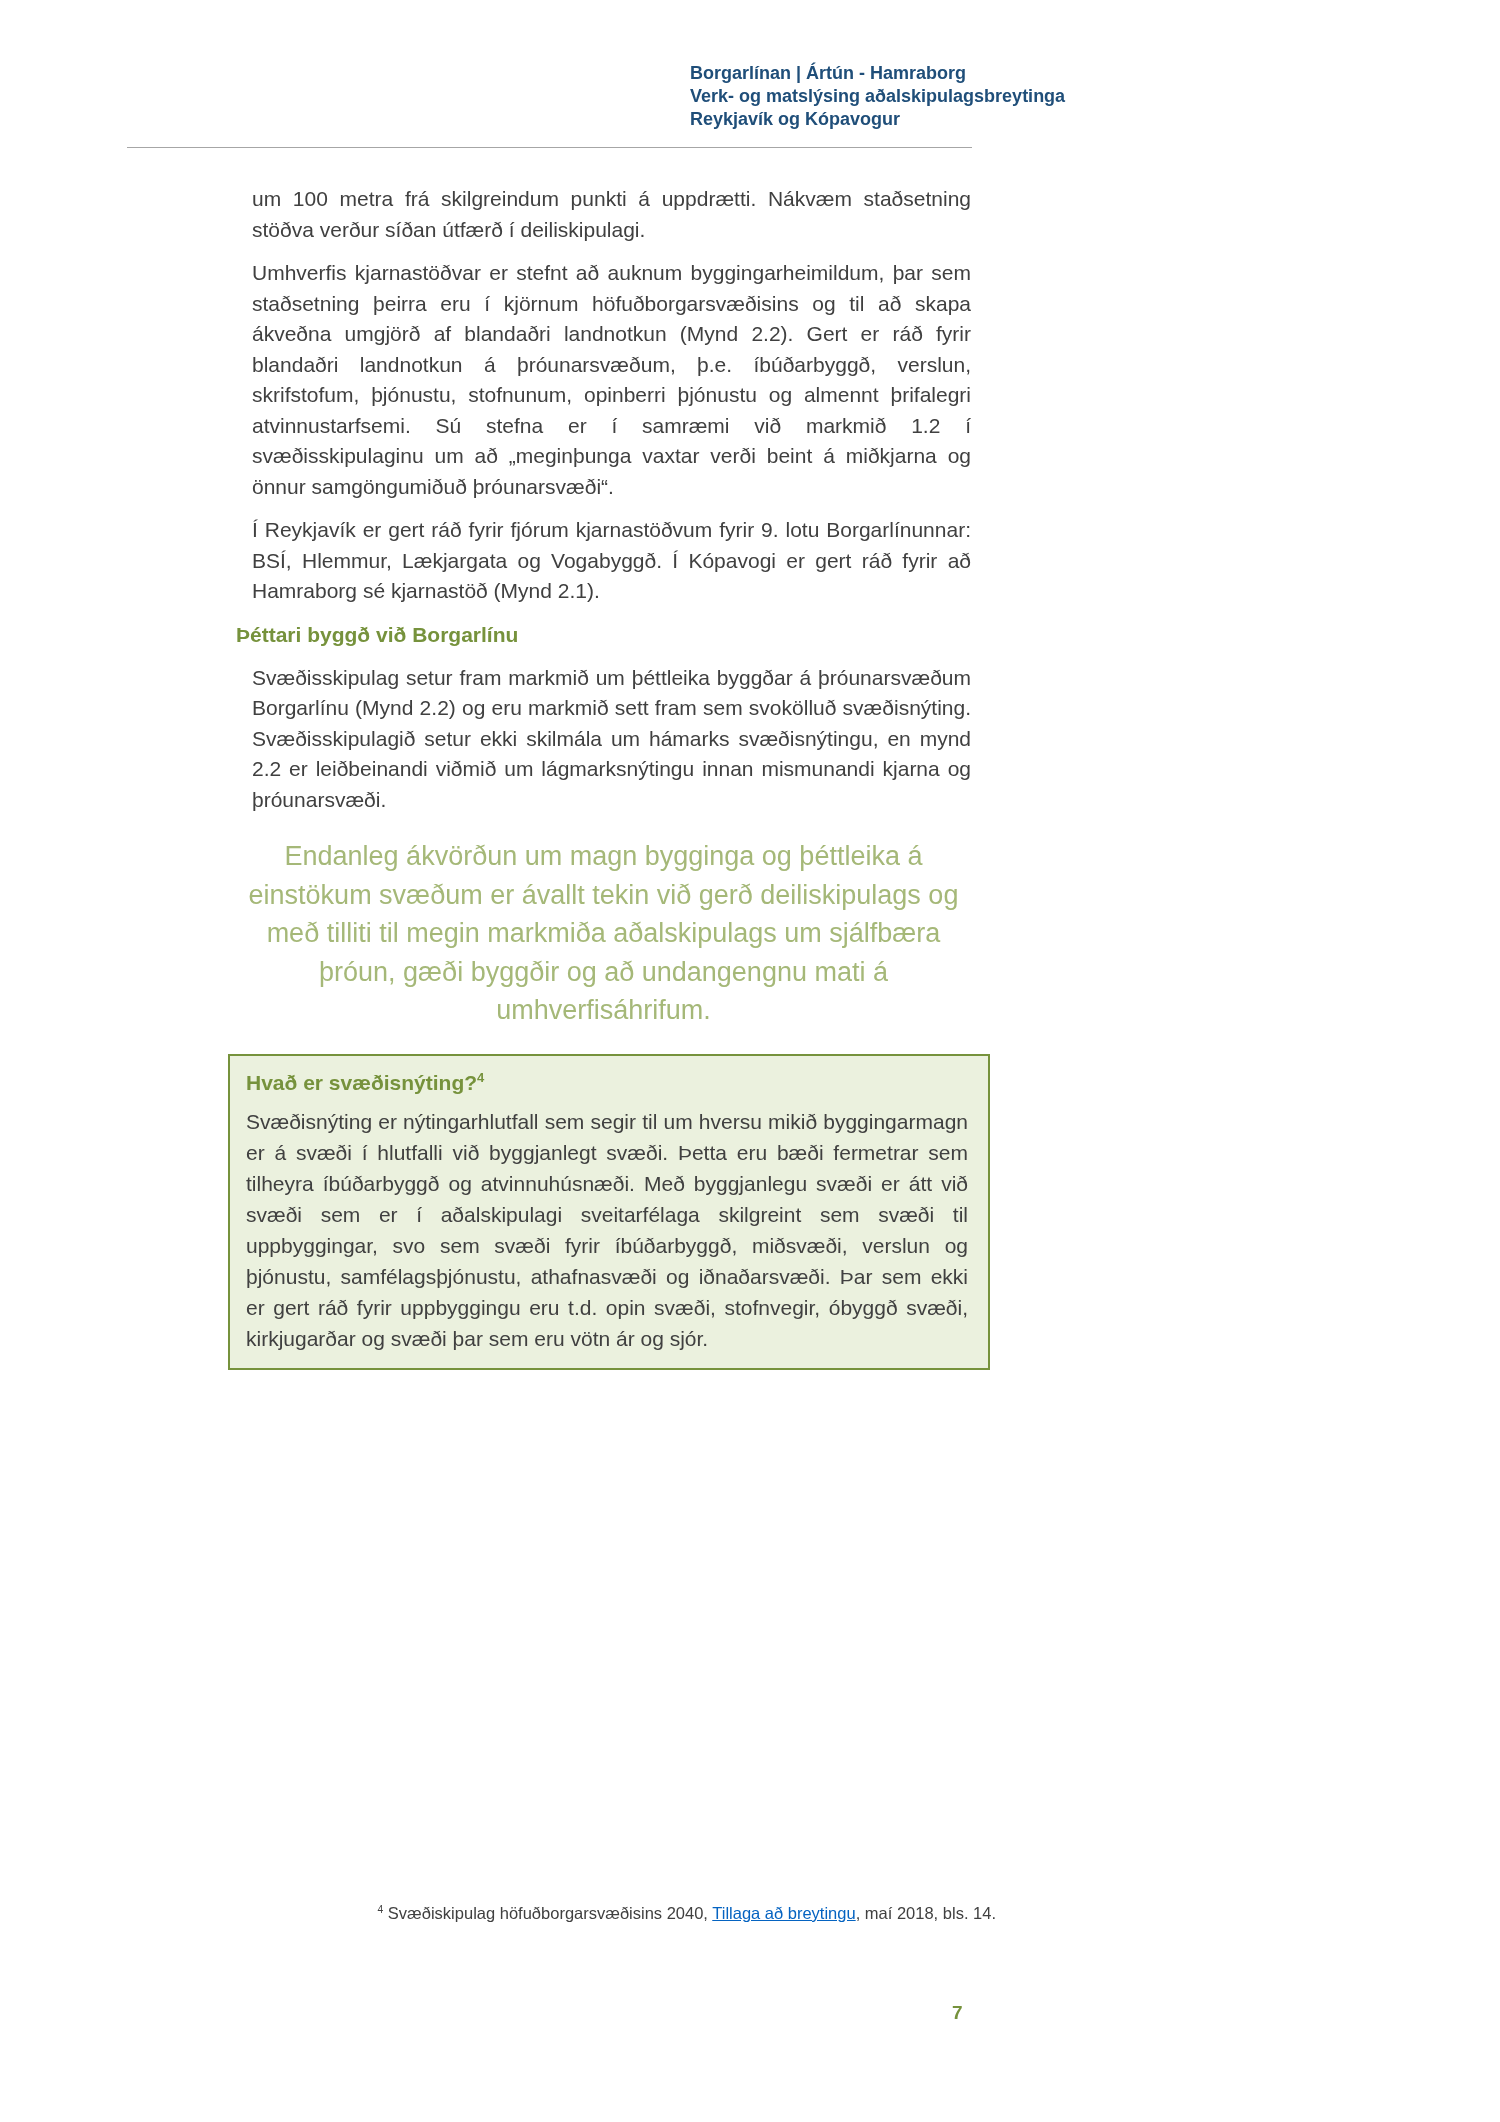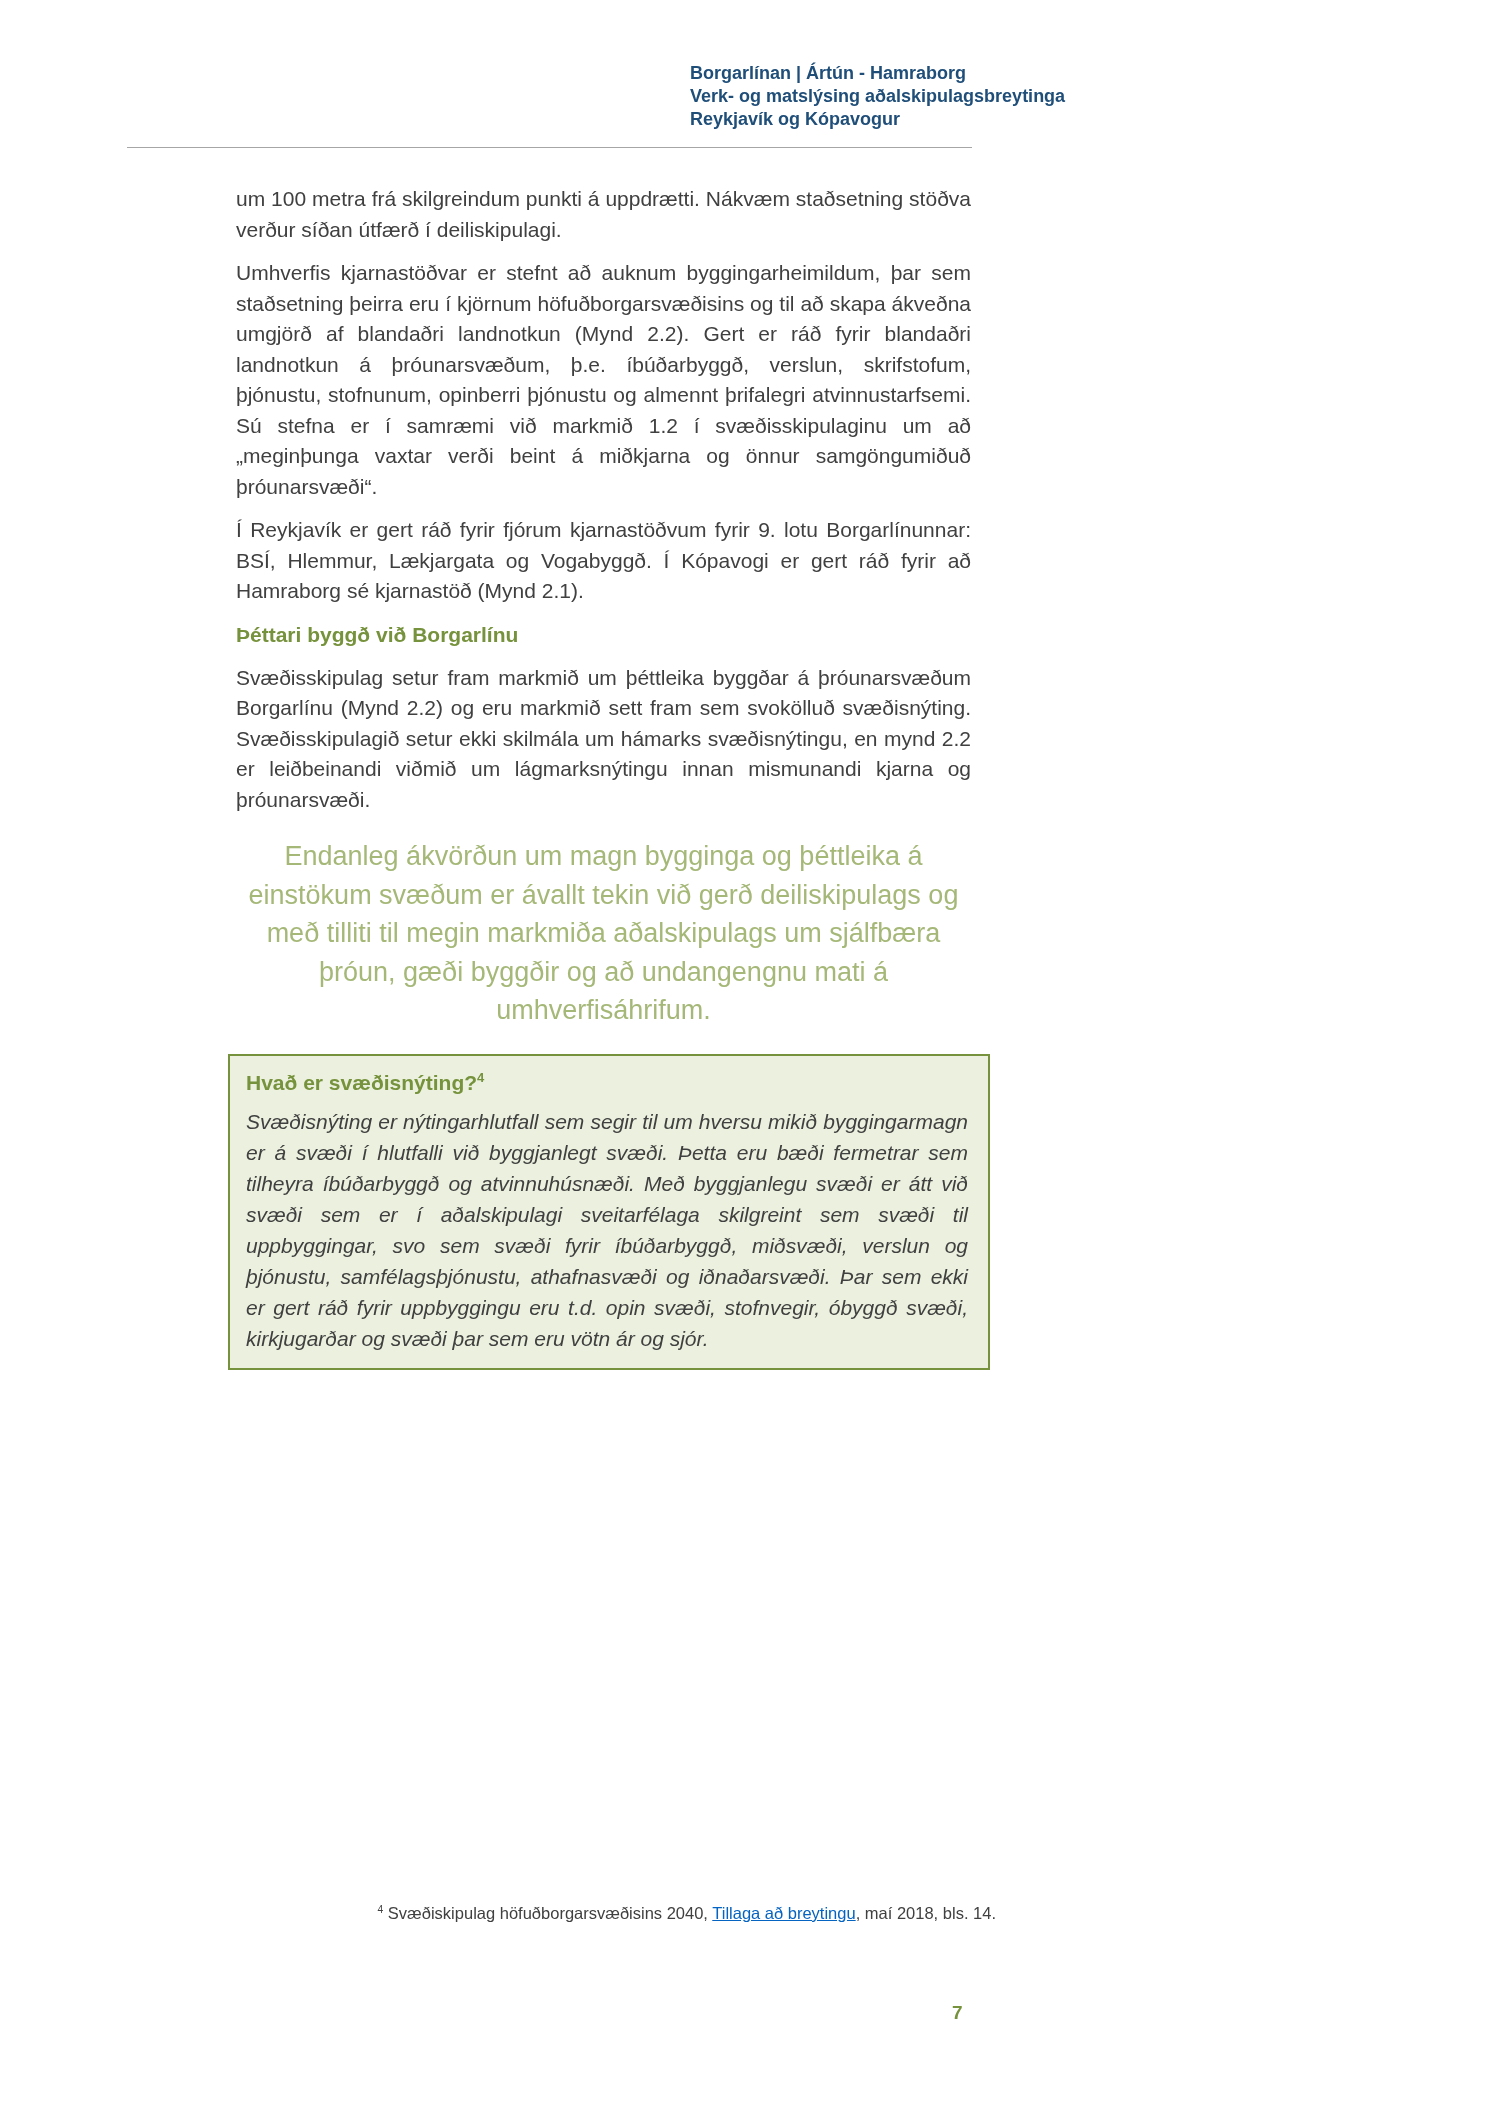--- a/index.html
+++ b/index.html
@@ -49,21 +49,21 @@
   .content{
     position:absolute;
     left:236px;
     top:184px;
     width:735px;
   }
   .body-par{
     font-size:21px;
     line-height:30.5px;
     text-align:justify;
-    margin:0 0 13px 0;
+    margin:0 0 13px 16px;
   }
   .section-heading{
     font-size:21px;
     line-height:30px;
     font-weight:bold;
     color:var(--accent-green);
     margin:8px 0 13px 0;
   }
   .pull-quote{
     font-size:27px;
@@ -86,21 +86,20 @@
     line-height:30px;
     font-weight:bold;
     color:var(--accent-green);
     margin:4px 0 8px 0;
   }
   .info-box-body{
     font-size:21px;
     line-height:31px;
     text-align:justify;
     margin:0;
-    font-style:italic;
   }
   .sup{
     font-size:0.62em;
     vertical-align:super;
     line-height:0;
   }
 
   
   .footnote{
     position:absolute;

